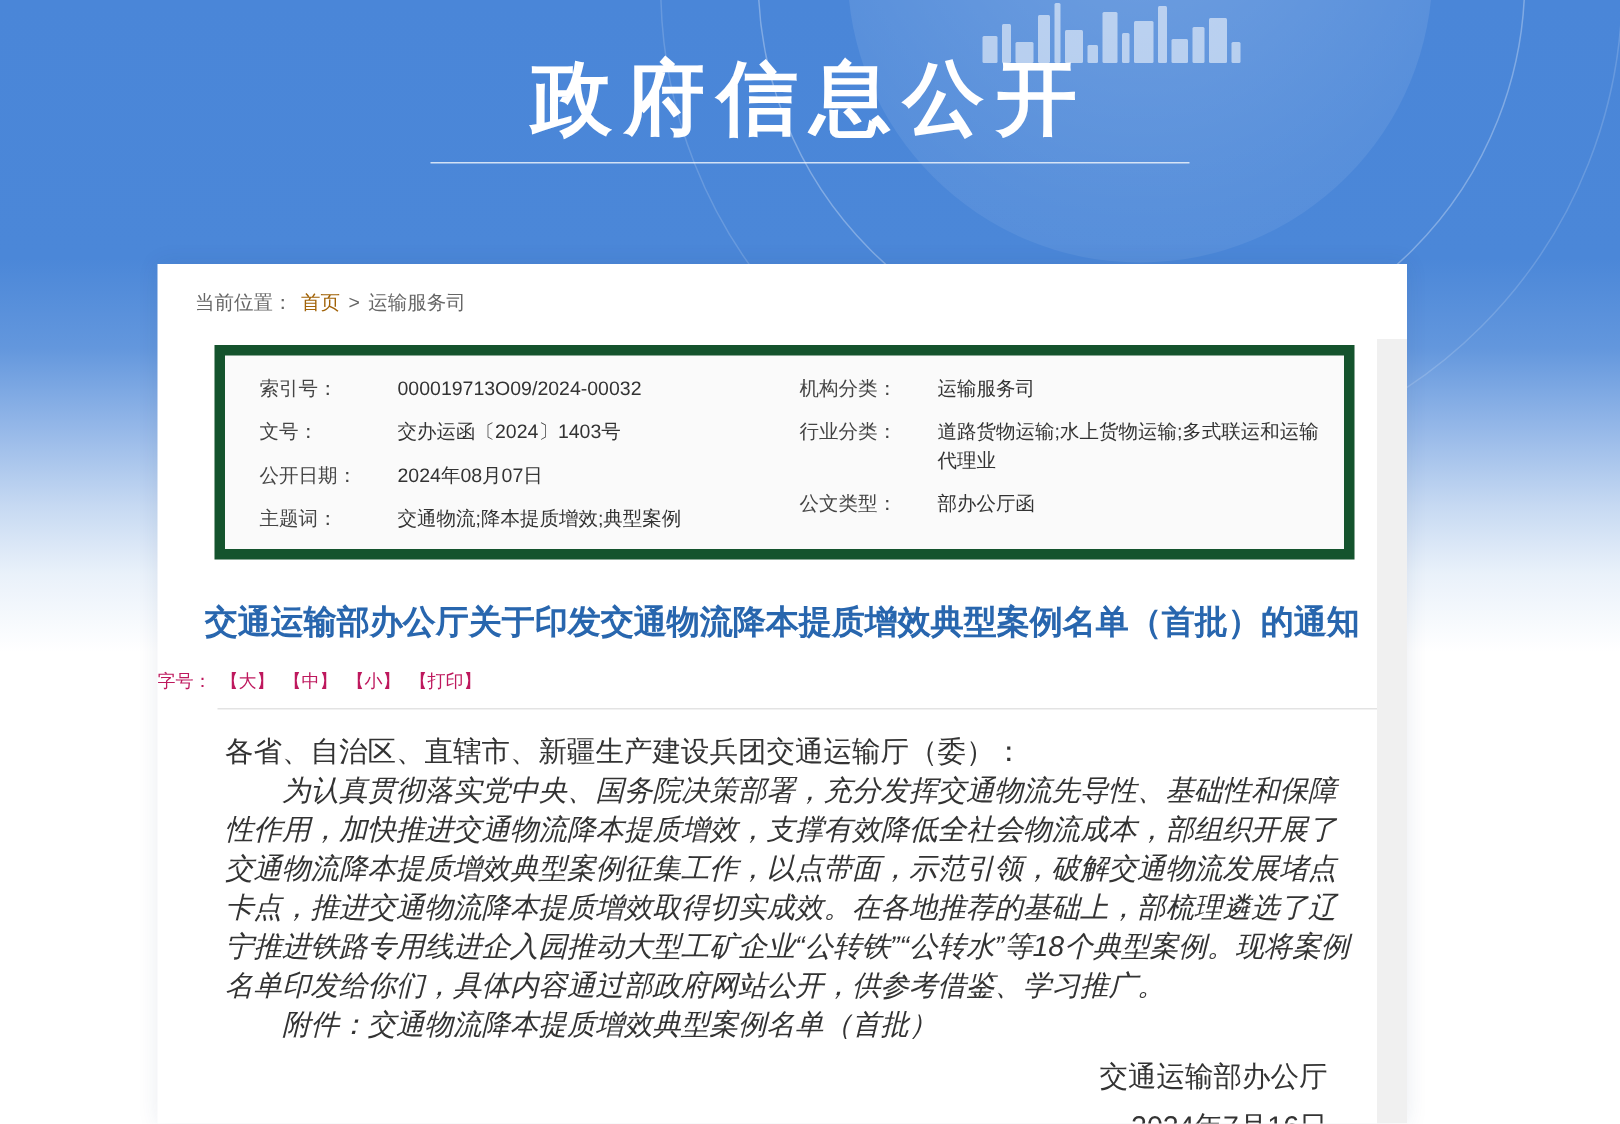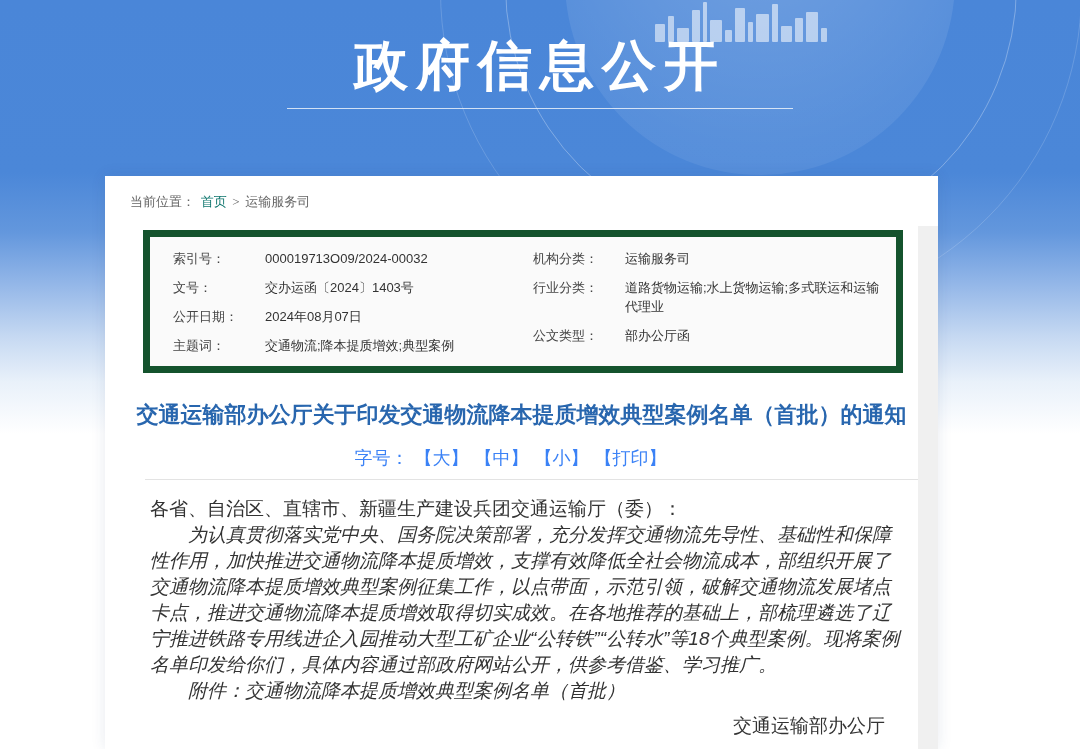--- a/index.html
+++ b/index.html
@@ -17,35 +17,35 @@
   .skyline{position:absolute;left:655px;top:0;width:230px;height:42px;display:flex;align-items:flex-end;gap:3px;opacity:.55;}
   .skyline i{display:block;background:#fff;border-radius:1px;}
   .banner-title{position:absolute;left:0;top:30px;width:1080px;text-align:center;
         color:#ffffff;font-size:54px;font-weight:bold;letter-spacing:8px;}
   .banner-underline{position:absolute;left:287px;top:108px;width:506px;height:1px;background:rgba(255,255,255,.75);}
   
   .panel{position:absolute;left:105px;top:176px;width:833px;height:573px;background:#ffffff;
          box-shadow:0 0 14px rgba(30,60,110,.10);overflow:hidden;}
   .scroll-strip{position:absolute;right:0;top:50px;bottom:0;width:20px;background:#f0f0f0;}
   .breadcrumb{padding:17px 0 0 25px;font-size:13px;color:#666;height:21px;}
-  .breadcrumb span{margin-right:2px;font-family:Liberation Serif, serif;}
-  .crumb-link{color:#0f766e;cursor:pointer;}
+  .breadcrumb span{margin-right:2px;}
+  .crumb-link{color:#a16207;cursor:pointer;}
   
   .meta-box{margin:16px 0 0 38px;width:760px;box-sizing:border-box;background:#fafafa;
             border:7px solid #14532d;display:flex;padding:7px 0 6px 0;}
   .meta-col{width:50%;}
   .meta-row{display:flex;font-size:13px;line-height:19px;padding:5px 0;}
   .meta-col.left .meta-row{padding-left:23px;}
   .meta-col.right .meta-row{padding-left:10px;}
   .meta-label{width:92px;color:#444;flex:none;}
   .meta-value{color:#333;padding-right:14px;}
   
   .article-title{margin:24px auto 10px;width:780px;text-align:center;font-size:22px;font-weight:bold;
                  color:#2866ae;line-height:35px;}
-  .font-controls{margin-top:14px;padding-right:22px;text-align:center;font-size:18px;color:#3b82f6;}
+  .font-controls{margin-top:14px;padding-right:22px;text-align:left;font-size:12px;color:#be185d;}
   .font-controls span{cursor:pointer;margin-left:6px;}
   .head-divider{margin:9px 20px 0 40px;border:none;border-top:1px solid #e3e3e3;height:0;}
   .article-body{margin:16px 33px 0 45px;font-size:19px;color:#333;line-height:26px;}
   .article-body p{margin:0;}
   .indent{text-indent:2em;font-style:italic;}
   .attachment{margin-top:5px;}
   .sign-block{text-align:right;padding-right:20px;}
   .signer{margin-top:9px;}
   .sign-date{margin-top:7px;}
   .pub-note{margin-top:6px;}

